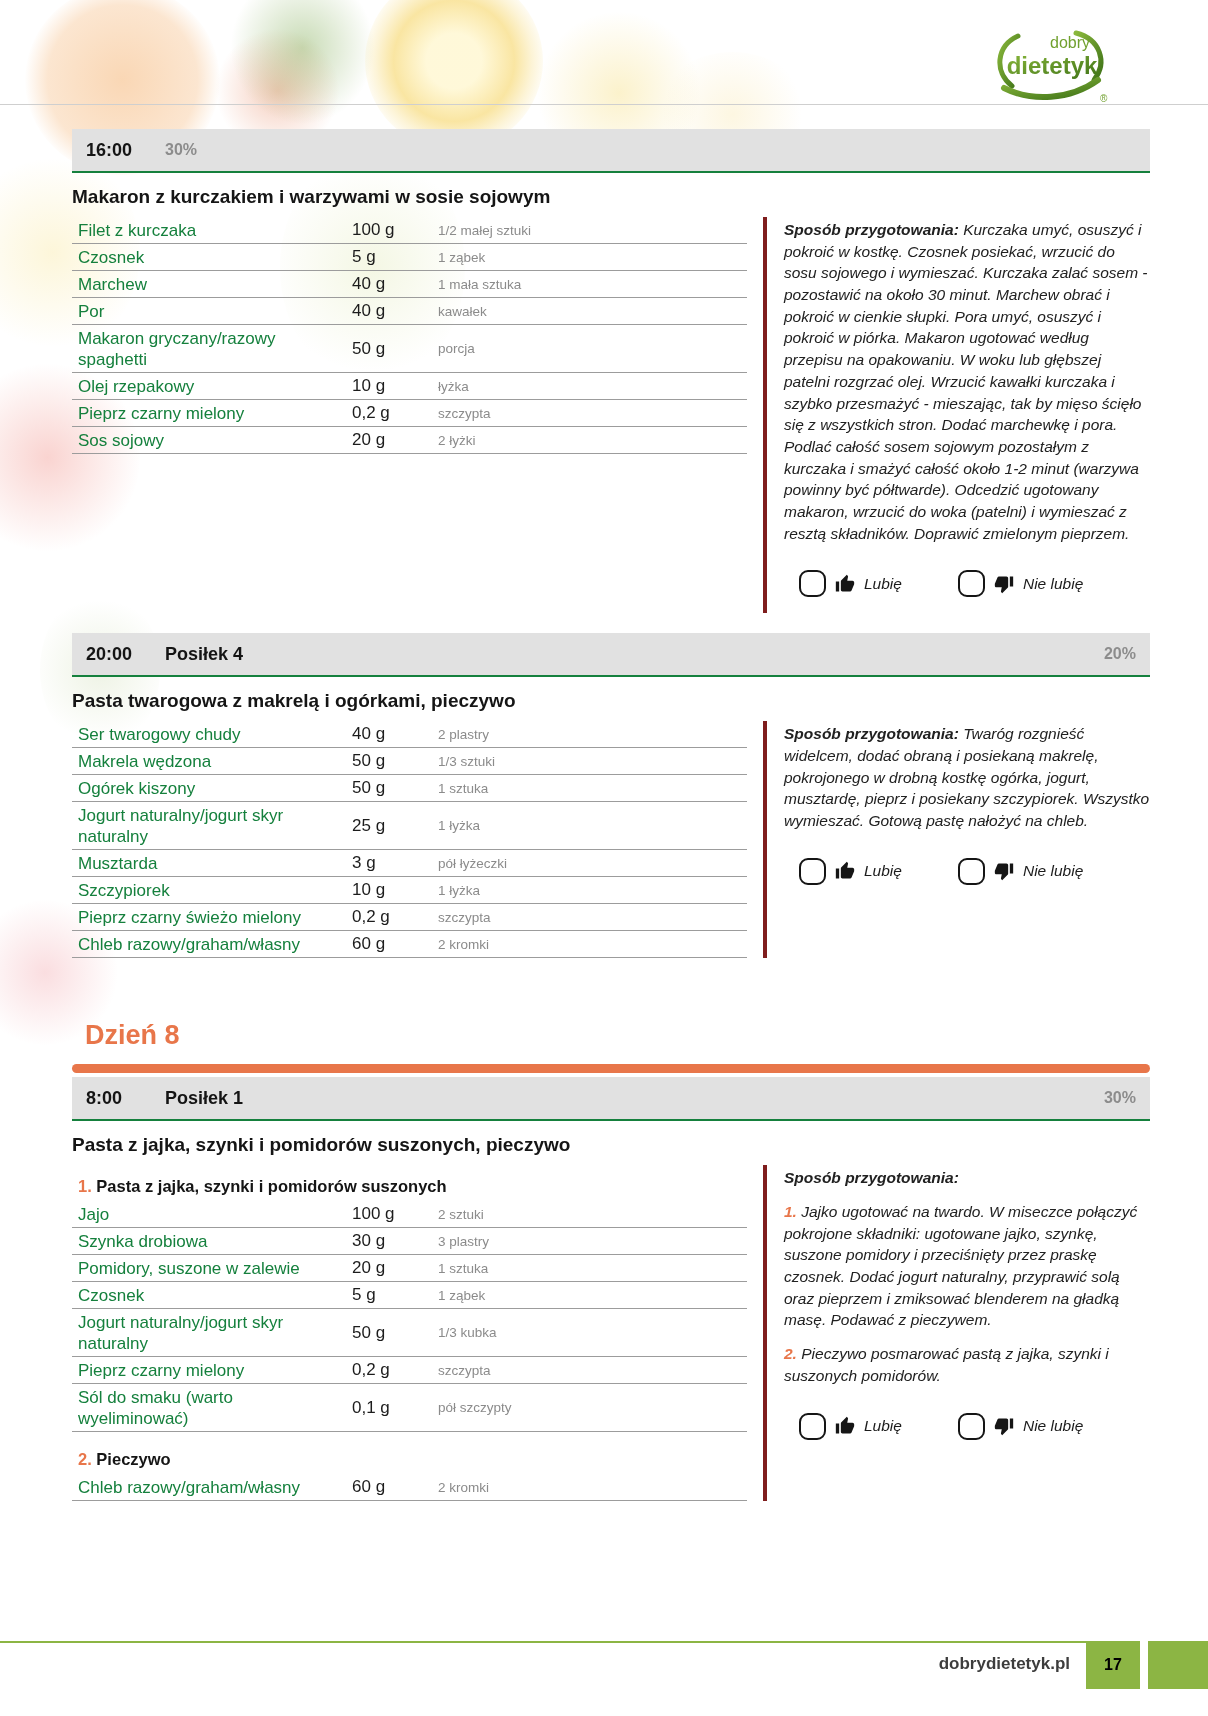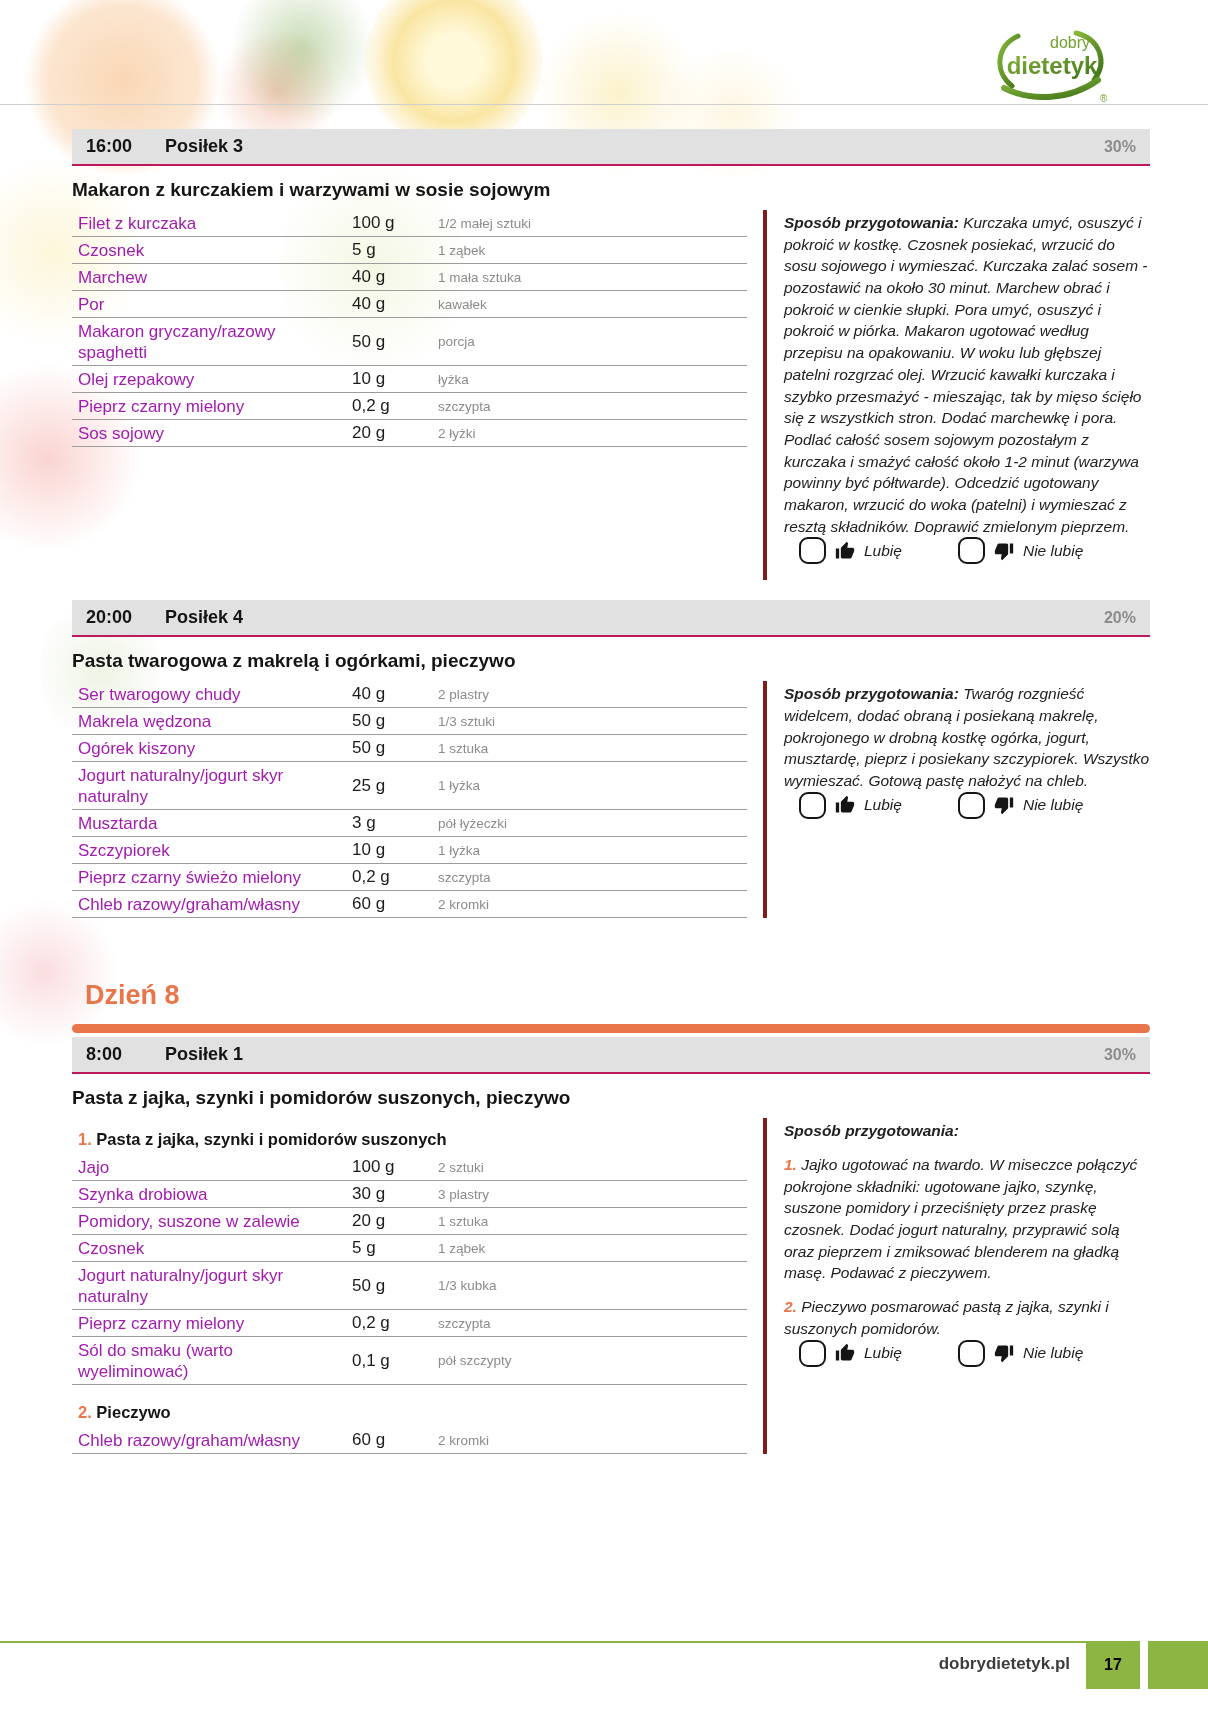--- a/index.html
+++ b/index.html
@@ -17,45 +17,45 @@
   .d8{left:-45px;top:360px;width:185px;height:195px;background:radial-gradient(circle,rgba(238,120,110,.32),rgba(238,120,110,0) 70%);}
   .d9{left:280px;top:150px;width:185px;height:235px;background:radial-gradient(circle,rgba(200,215,120,.2),rgba(200,215,120,0) 70%);}
   .d10{left:-30px;top:900px;width:150px;height:145px;background:radial-gradient(circle,rgba(235,115,125,.24),rgba(235,115,125,0) 70%);}
   .d11{left:40px;top:590px;width:120px;height:160px;background:radial-gradient(circle,rgba(150,180,90,.16),rgba(150,180,90,0) 70%);}
 
   .hero{position:relative;height:104px;border-bottom:1px solid #cfcfcf;z-index:1;}
   .logo{position:absolute;top:28px;right:98px;}
 
   .content{position:relative;z-index:1;padding:0 58px 0 72px;}
 
-  .bar{display:flex;align-items:center;height:37px;background:#e1e1e1;
-       border-bottom:2px solid #be185d;padding:0 14px;box-sizing:border-box;}
+  .bar{display:flex;align-items:center;height:44px;background:#e1e1e1;
+       border-bottom:2px solid #15803d;padding:0 14px;box-sizing:border-box;}
   .bt{font-weight:bold;font-size:18px;width:79px;color:#141414;}
   .bn{font-weight:bold;font-size:18px;flex:1;color:#141414;}
   .bp{font-weight:bold;font-size:16px;color:#8c8c8c;}
   .mtop1{margin-top:24px;}
   .mtop2{margin-top:20px;}
   .mtop3{margin-top:4px;}
 
   .rtitle{font-size:19px;font-weight:bold;margin:13px 0 9px;color:#151515;}
   .cols{display:flex;}
   .ing{width:675px;}
   .row{display:flex;align-items:center;border-bottom:1px solid #9c9c9c;padding:2.5px 0;min-height:21px;}
-  .in{width:234px;padding-left:6px;padding-right:40px;font-size:17px;line-height:21px;color:#a21caf;}
+  .in{width:234px;padding-left:6px;padding-right:40px;font-size:17px;line-height:21px;color:#15803d;}
   .ia{width:86px;font-size:17px;color:#1c1c1c;}
   .iu{font-size:13.5px;color:#8b8b8b;}
 
   .prep{flex:1;border-left:4px solid #7f1d1d;margin-left:16px;padding:0 0 16px 17px;
         font-size:15.5px;line-height:1.4;color:#212121;font-style:italic;}
   .ptext{margin:2px 0 0;}
   .ph{margin:2px 0 0;font-weight:bold;}
   .step{margin:12px 0 0;}
   .onum{color:#e8764a;font-weight:bold;}
 
-  .likes{display:flex;align-items:flex-end;padding-left:15px;}
+  .likes{display:flex;align-items:flex-end;margin-top:26px;padding-left:15px;}
   .lg{display:flex;align-items:center;}
   .lg2{margin-left:56px;}
   .cb{width:27px;height:27px;border:2.5px solid #151515;border-radius:9px;background:#fff;box-sizing:border-box;}
   .thumb{margin:0 9px 0 9px;}
   .llabel{font-size:15.5px;color:#1c1c1c;}
 
   .day{font-size:27px;font-weight:bold;color:#e8764a;margin:62px 0 0;padding-left:13px;}
   .daybar{height:9px;border-radius:5px;background:#e8764a;margin-top:13px;}
 
   .sub{font-size:16.5px;font-weight:bold;margin:12px 0 5px;padding-left:6px;color:#151515;}
@@ -100,21 +100,20 @@
       <text x="70" y="46" text-anchor="middle" font-size="24" font-weight="bold" fill="url(#gl)" font-family="Liberation Sans, sans-serif">dietetyk</text>
       <text x="118" y="74" font-size="10" fill="#70a02e" font-family="Liberation Sans, sans-serif">®</text>
     </svg>
   </div>
 
   <div class="content">
 
     <section>
       <div class="bar mtop1">
         <span class="bt">16:00</span>
-        <span class="bn">Posiłek 3</span>
         <span class="bp">30%</span>
       </div>
       <h2 class="rtitle">Makaron z kurczakiem i warzywami w sosie sojowym</h2>
       <div class="cols">
         <div class="ing">
           <div class="row">
               <span class="in">Filet z kurczaka</span>
               <span class="ia">100 g</span>
               <span class="iu">1/2 małej sztuki</span>
             </div>

